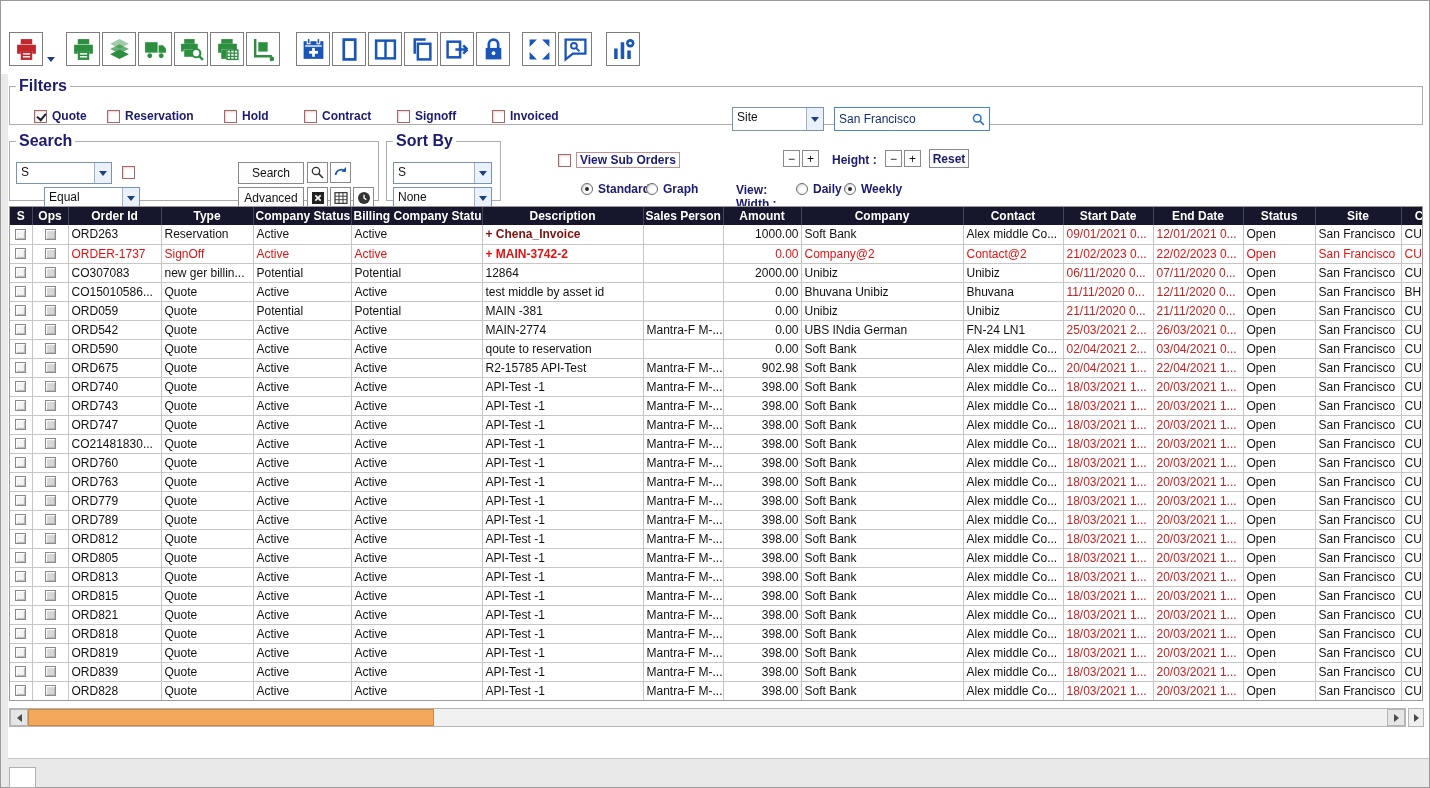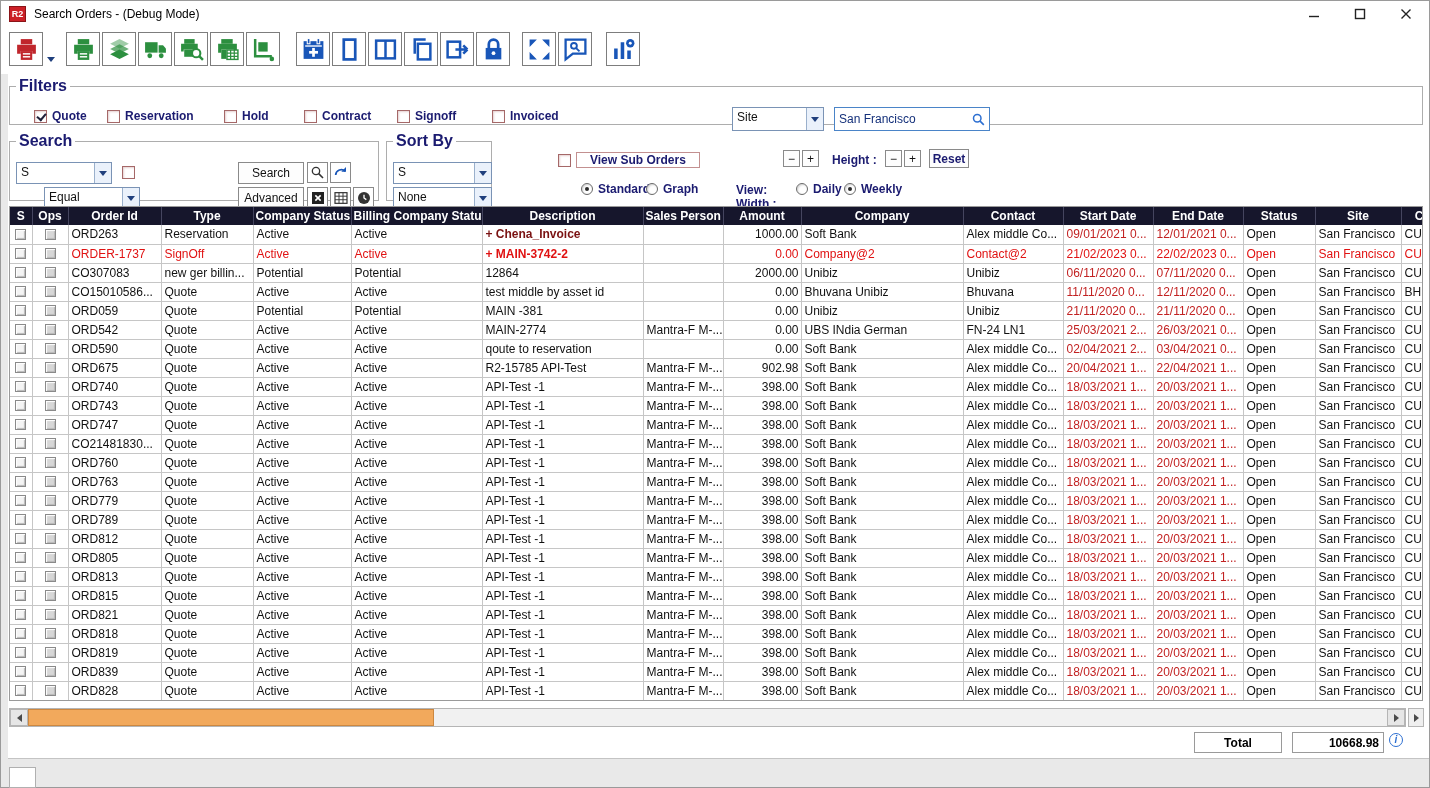--- a/index.html
+++ b/index.html
@@ -27,36 +27,36 @@
   .combo { border:1px solid #7a93b5; background:#fff; display:flex; align-items:stretch; position:absolute; }
   .combo-text { flex:1; padding:2px 4px 0 4px; color:#111; overflow:hidden; white-space:nowrap; }
   .combo-btn { width:17px; background:#eaf1fb; border-left:1px solid #9ab0cc; display:flex; align-items:center; justify-content:center; }
 
   
   fieldset { position:absolute; border:1px solid #adadad; background:#fff; }
   legend { font-size:16px; font-weight:bold; color:#1b1b70; margin-left:6px; padding:0 3px; }
 
   .fs-filters { left:8px; top:76px; width:1414px; height:48px; }
   .fs-search  { left:8px; top:131px; width:370px; height:69px; }
-  .fs-sort    { left:385px; top:131px; width:106px; height:69px; }
+  .fs-sort    { left:385px; top:131px; width:115px; height:69px; }
 
   
   .cb { position:absolute; display:flex; align-items:center; gap:5px; }
   .cb-box { width:13px; height:13px; border:1px solid #a56868; background:#fff; position:relative; box-shadow:inset 1px 1px 2px rgba(150,70,70,.25); flex:0 0 auto; }
   .cb-box.checked::after { content:""; position:absolute; left:2px; top:2px; width:7px; height:4px; border-left:2px solid #20203a; border-bottom:2px solid #20203a; transform:rotate(-50deg); }
   .lbl { font-weight:bold; color:#1b1b70; font-size:12px; white-space:nowrap; }
   .radio { width:12px; height:12px; border:1px solid #6a6a6a; border-radius:50%; background:#fff; position:relative; box-shadow:inset 1px 1px 2px rgba(0,0,0,.18); flex:0 0 auto; }
   .radio.sel::after { content:""; position:absolute; left:3px; top:3px; width:4px; height:4px; border-radius:50%; background:#2a2a2a; }
   .opt { position:absolute; display:flex; align-items:center; gap:5px; }
 
   
   .btn { position:absolute; border:1px solid #8a8a8a; background:#fdfdfd; font-size:12px; color:#111; display:flex; align-items:center; justify-content:center; }
   .ico-btn { position:absolute; width:21px; height:21px; border:1px solid #8a8a8a; background:#fff; display:flex; align-items:center; justify-content:center; padding:0; }
   .ico-btn svg { width:16px; height:16px; }
-  .boxed-label { border:1px solid #c39090; padding:0 13px; }
+  .boxed-label { border:1px solid #c39090; padding:0 3px; }
 
   .site-input { position:absolute; left:824px; top:12px; width:156px; height:24px; border:1px solid #4a84c8; background:#fff; display:flex; align-items:center; }
   .site-input input { flex:1; border:none; outline:none; font-family:"Liberation Sans",sans-serif; font-size:12px; color:#14307a; padding:0 4px; min-width:0; }
   .site-input svg { width:15px; height:15px; flex:0 0 auto; margin-right:3px; }
 
   .options-area { position:absolute; left:0; top:131px; width:1422px; height:70px; }
 
   
   .table-wrap { position:absolute; left:8px; top:205px; width:1414px; height:495px; overflow:hidden; border:1px solid #9a9a9a; background:#fff; }
   table { border-collapse:collapse; table-layout:fixed; width:1441px; }
@@ -87,41 +87,20 @@
 
   .statusbar { position:absolute; left:0; right:0; top:757px; bottom:0; background:#e9e9e9; border-top:1px solid #c4c4c4; }
   .status-box { position:absolute; left:8px; top:8px; width:27px; height:21px; background:#fff; border:1px solid #b0b0b0; }
   .left-strip { position:absolute; left:0; top:73px; width:7px; bottom:0; background:#e9e9e9; }
 </style>
 </head>
 <body>
 
 <div class="window">
 
-  <div class="titlebar">
-    <div class="app-badge">R2</div>
-    <span class="win-title">Search Orders - (Debug Mode)</span>
-    <div class="win-controls">
-      <button class="win-btn">
-          <svg viewBox="0 0 12 12">
-            <path d="M1 8.5h10"></path>
-          </svg>
-        </button>
-      <button class="win-btn">
-          <svg viewBox="0 0 12 12">
-            <rect x="1.5" y="1.5" width="9" height="9"></rect>
-          </svg>
-        </button>
-      <button class="win-btn">
-          <svg viewBox="0 0 12 12">
-            <path d="M1.5 1.5l9 9M10.5 1.5l-9 9"></path>
-          </svg>
-        </button>
-    </div>
-  </div>
 
   <div class="toolbar">
     <div class="toolbar-left">
         <button class="tb-btn c-red">
           <svg viewBox="0 0 24 24">
             <path fill="currentColor" d="M6.5 2h11v5h-11z"></path>
             <path fill="currentColor" d="M3 7.5h18V16h-3.5v-2.5h-11V16H3z"></path>
             <path fill="currentColor" d="M6.5 13.5h11V22h-11z"></path>
             <rect x="8.5" y="15.5" width="7" height="1.4" fill="#fff"></rect>
             <rect x="8.5" y="18.3" width="7" height="1.4" fill="#fff"></rect>
@@ -991,24 +970,19 @@
       </div>
     <div class="thumb"></div>
     <div class="scroll-btn right">
         <i class="tri-r"></i>
       </div>
   </div>
   <div class="scroll-corner">
       <i class="tri-r"></i>
     </div>
 
-  <div class="total-bar">
-    <div class="total-label-box">Total</div>
-    <div class="total-value-box">10668.98</div>
-    <div class="info-icon">i</div>
-  </div>
 
   <div class="statusbar">
     <div class="status-box"></div>
   </div>
   <div class="left-strip"></div>
 
 </div>
 
 </body></html>

